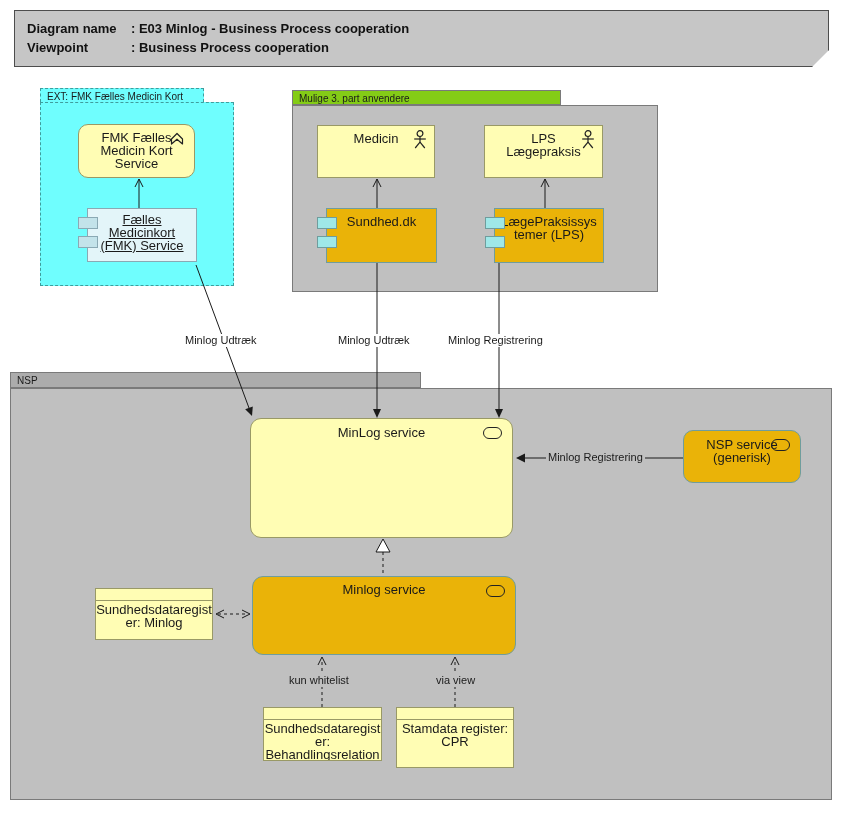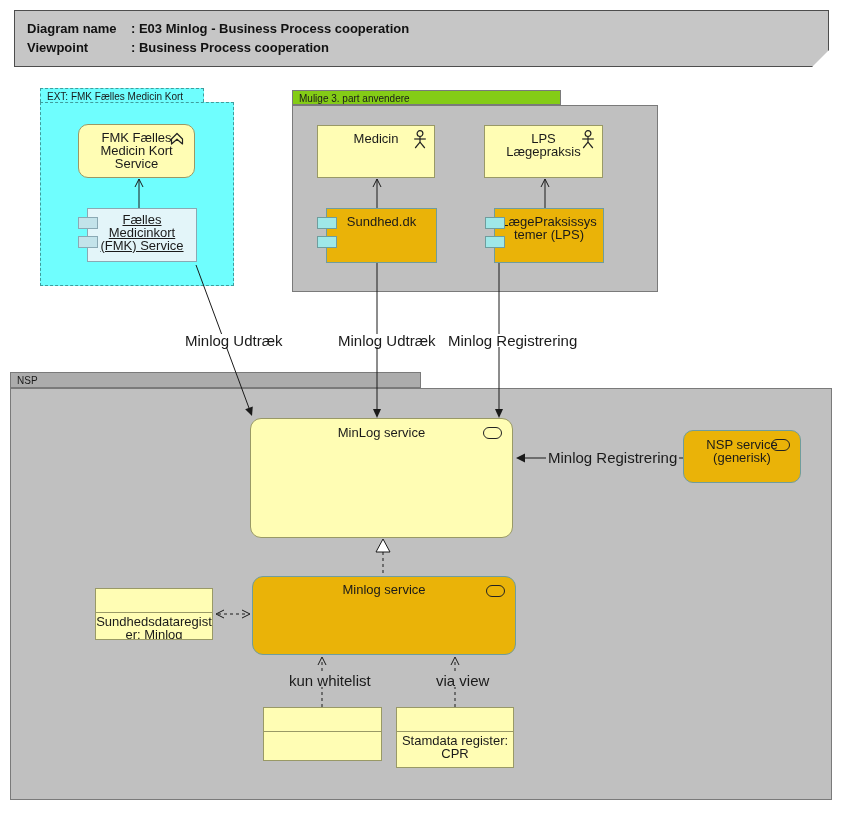--- a/index.html
+++ b/index.html
@@ -39,39 +39,39 @@
   .node-borger{left:317px;top:125px;width:118px;height:53px;padding-top:6px;}
   .node-lps-actor{left:484px;top:125px;width:119px;height:53px;padding-top:6px;}
   .node-lps-actor .lbl,.node-borger .lbl{width:86px;margin:0 auto;}
   .node-sundhed{left:326px;top:208px;width:111px;height:55px;padding-top:6px;}
   .node-lps-system{left:494px;top:208px;width:110px;height:55px;padding-top:6px;}
   .node-lps-system .lbl{width:96px;margin:0 auto;}
   .node-minlog-main{left:250px;top:418px;width:263px;height:120px;padding-top:7px;}
   .node-nsp-service{left:683px;top:430px;width:118px;height:53px;border-radius:10px;padding-top:7px;}
   .node-nsp-service .lbl{width:86px;margin:0 auto;}
   .node-minlog-inner{left:252px;top:576px;width:264px;height:79px;padding-top:6px;}
-  .dataobj{padding-top:12px;}
+  .dataobj{padding-top:0;}
   .dataobj .bar{height:11px;border-bottom:1px solid #999966;}
   .dataobj .lbl{padding-top:2px;}
   .node-sdr-minlog{left:95px;top:588px;width:118px;height:52px;overflow:hidden;}
   .node-sdr-behandling{left:263px;top:707px;width:119px;height:54px;overflow:hidden;}
   .node-stamdata{left:396px;top:707px;width:118px;height:61px;overflow:hidden;}
   
   .icon{position:absolute;}
   .actor-icon{right:7px;top:4px;width:14px;height:19px;}
   .oval-icon{right:10px;top:8px;width:17px;height:10px;border:1.4px solid #222;border-radius:6px;background:transparent;}
   .chevron-icon{right:9px;top:6px;width:16px;height:14px;}
   .ctab{position:absolute;left:-10px;width:20px;height:12px;box-sizing:border-box;}
   .ctab.cyan-tab{background:#9fe8e8;border:1px solid #6f9d9d;}
   .ctab.light-tab{background:#c3e3ea;border:1px solid #8aa9b4;}
   .ctab.t1{top:8px;} .ctab.t2{top:27px;}
   
   .connections{position:absolute;left:0;top:0;z-index:2;pointer-events:none;}
   
-  .edge-label{position:absolute;z-index:4;font-size:15px;line-height:13px;white-space:nowrap;padding:0 2px;}
+  .edge-label{position:absolute;z-index:4;font-size:11px;line-height:13px;white-space:nowrap;padding:0 2px;}
   .on-white{background:#ffffff;}
   .on-gray{background:#c0c0c0;}
   .lbl-fmk-udtraek{left:183px;top:334px;}
   .lbl-sundhed-udtraek{left:336px;top:334px;}
   .lbl-lps-registrering{left:446px;top:334px;}
   .lbl-nsp-registrering{left:546px;top:451px;}
   .lbl-kun-whitelist{left:287px;top:674px;}
   .lbl-via-view{left:434px;top:674px;}
 </style>
 </head>
@@ -220,20 +220,21 @@
     <div class="lbl">Minlog service</div>
   </div>
 
   <div class="node yellow dataobj node-sdr-minlog">
     <div class="bar"></div>
     <div class="lbl">Sundhedsdataregister: Minlog</div>
   </div>
 
   <div class="node yellow dataobj node-sdr-behandling">
     <div class="bar"></div>
+    <div class="lbl">Sundhedsdataregister: Behandlingsrelation</div>
   </div>
 
   <div class="node yellow dataobj node-stamdata">
     <div class="bar"></div>
     <div class="lbl">Stamdata register: CPR</div>
   </div>
 
   <div class="edge-label on-white lbl-fmk-udtraek">Minlog Udtræk</div>
   <div class="edge-label on-white lbl-sundhed-udtraek">Minlog Udtræk</div>
   <div class="edge-label on-white lbl-lps-registrering">Minlog Registrering</div>

